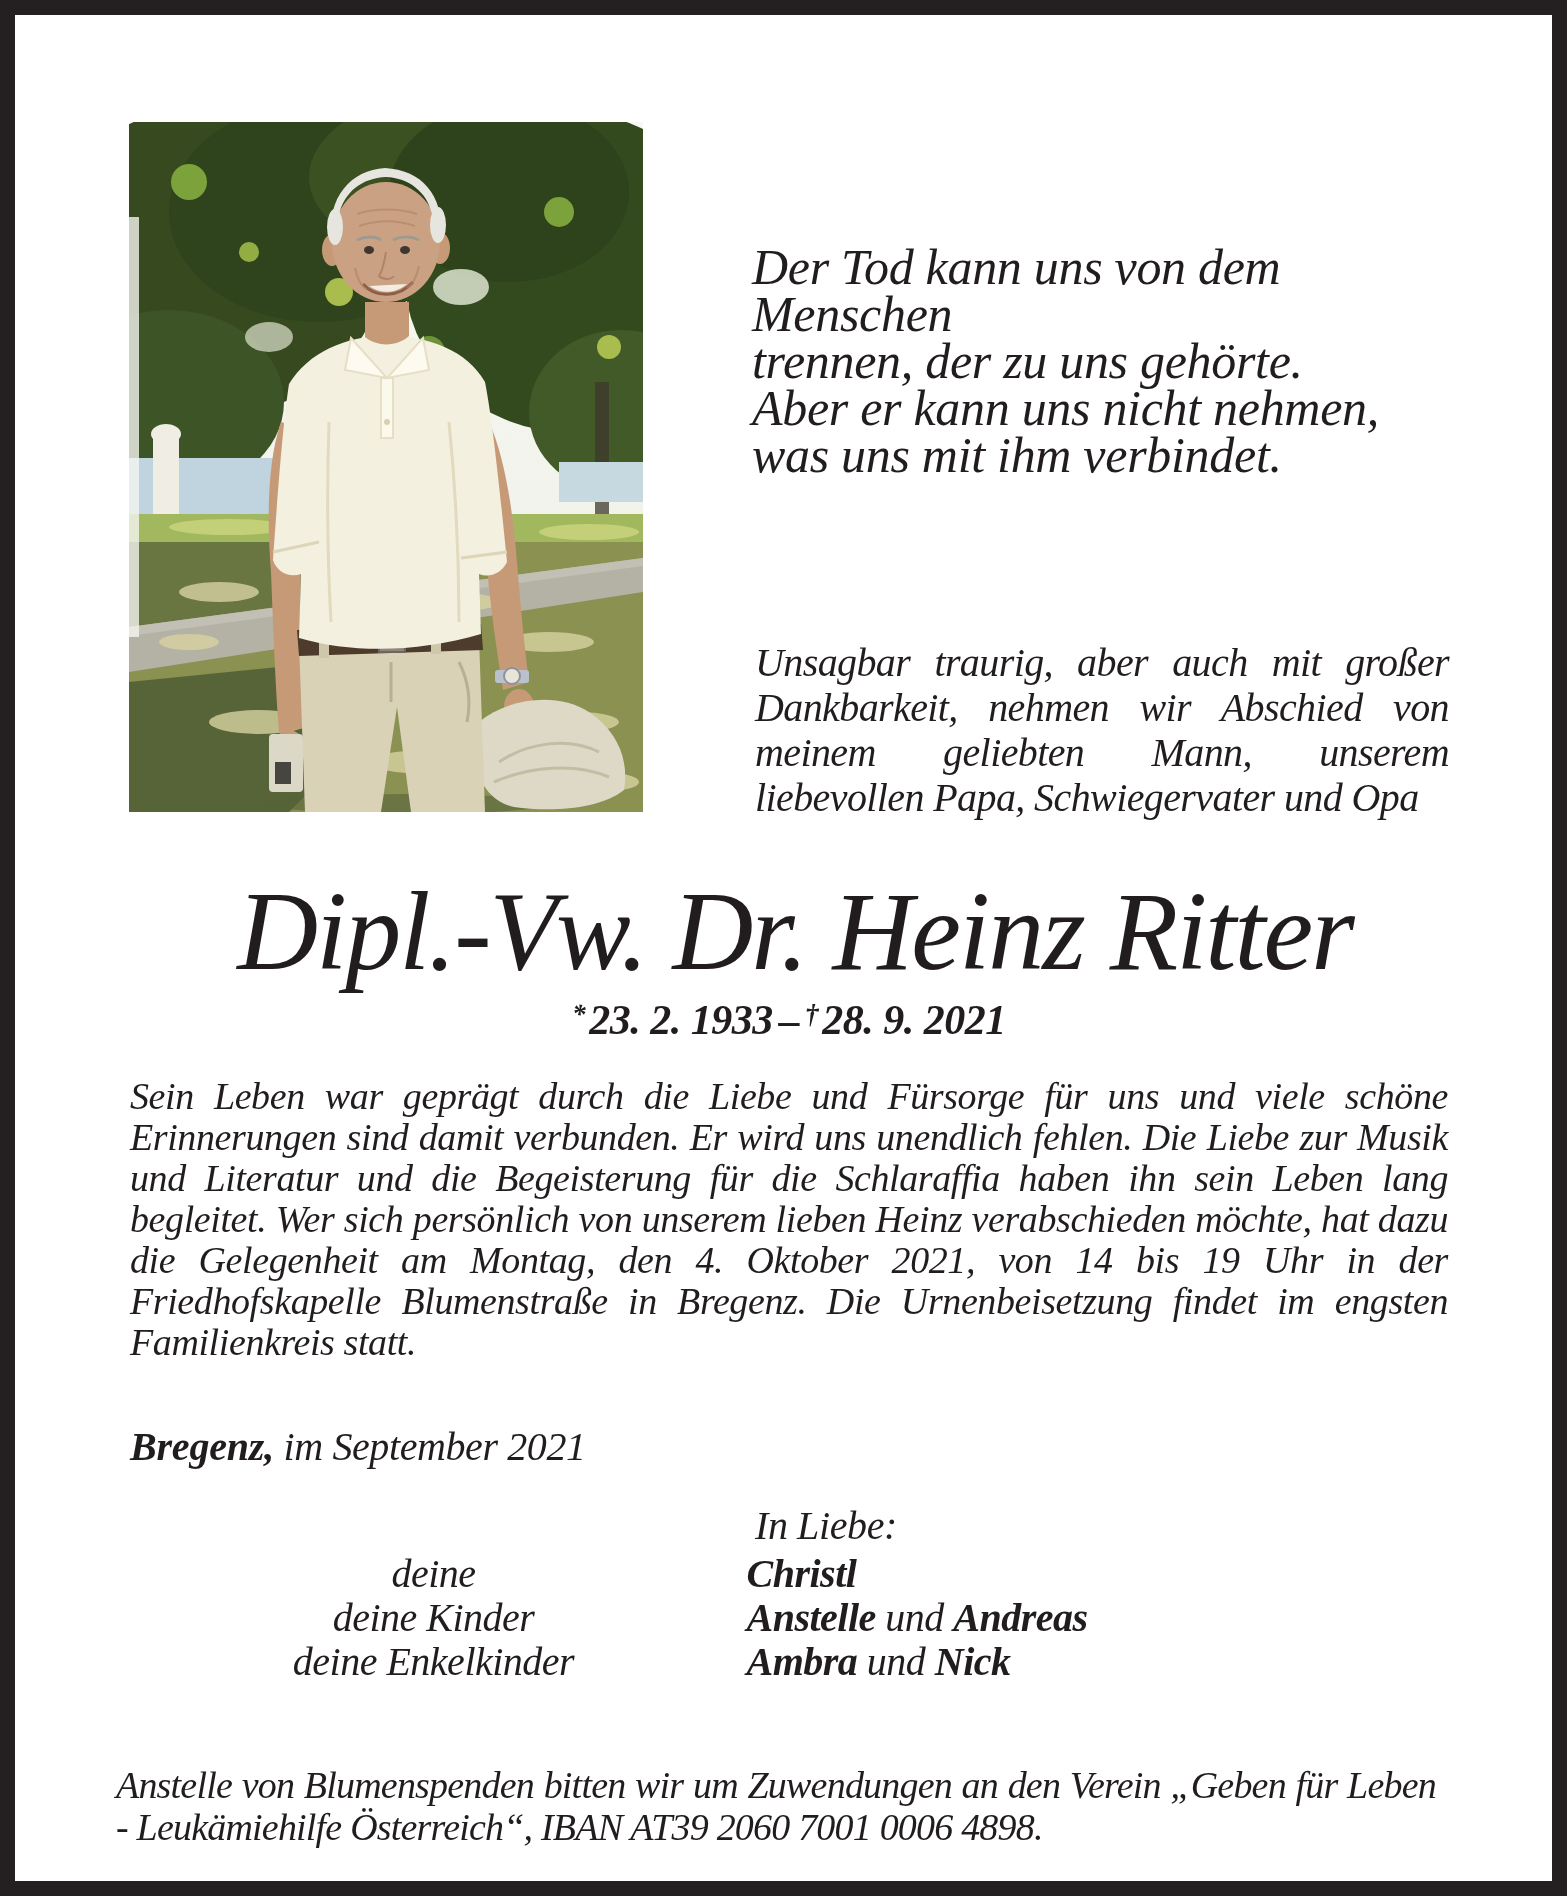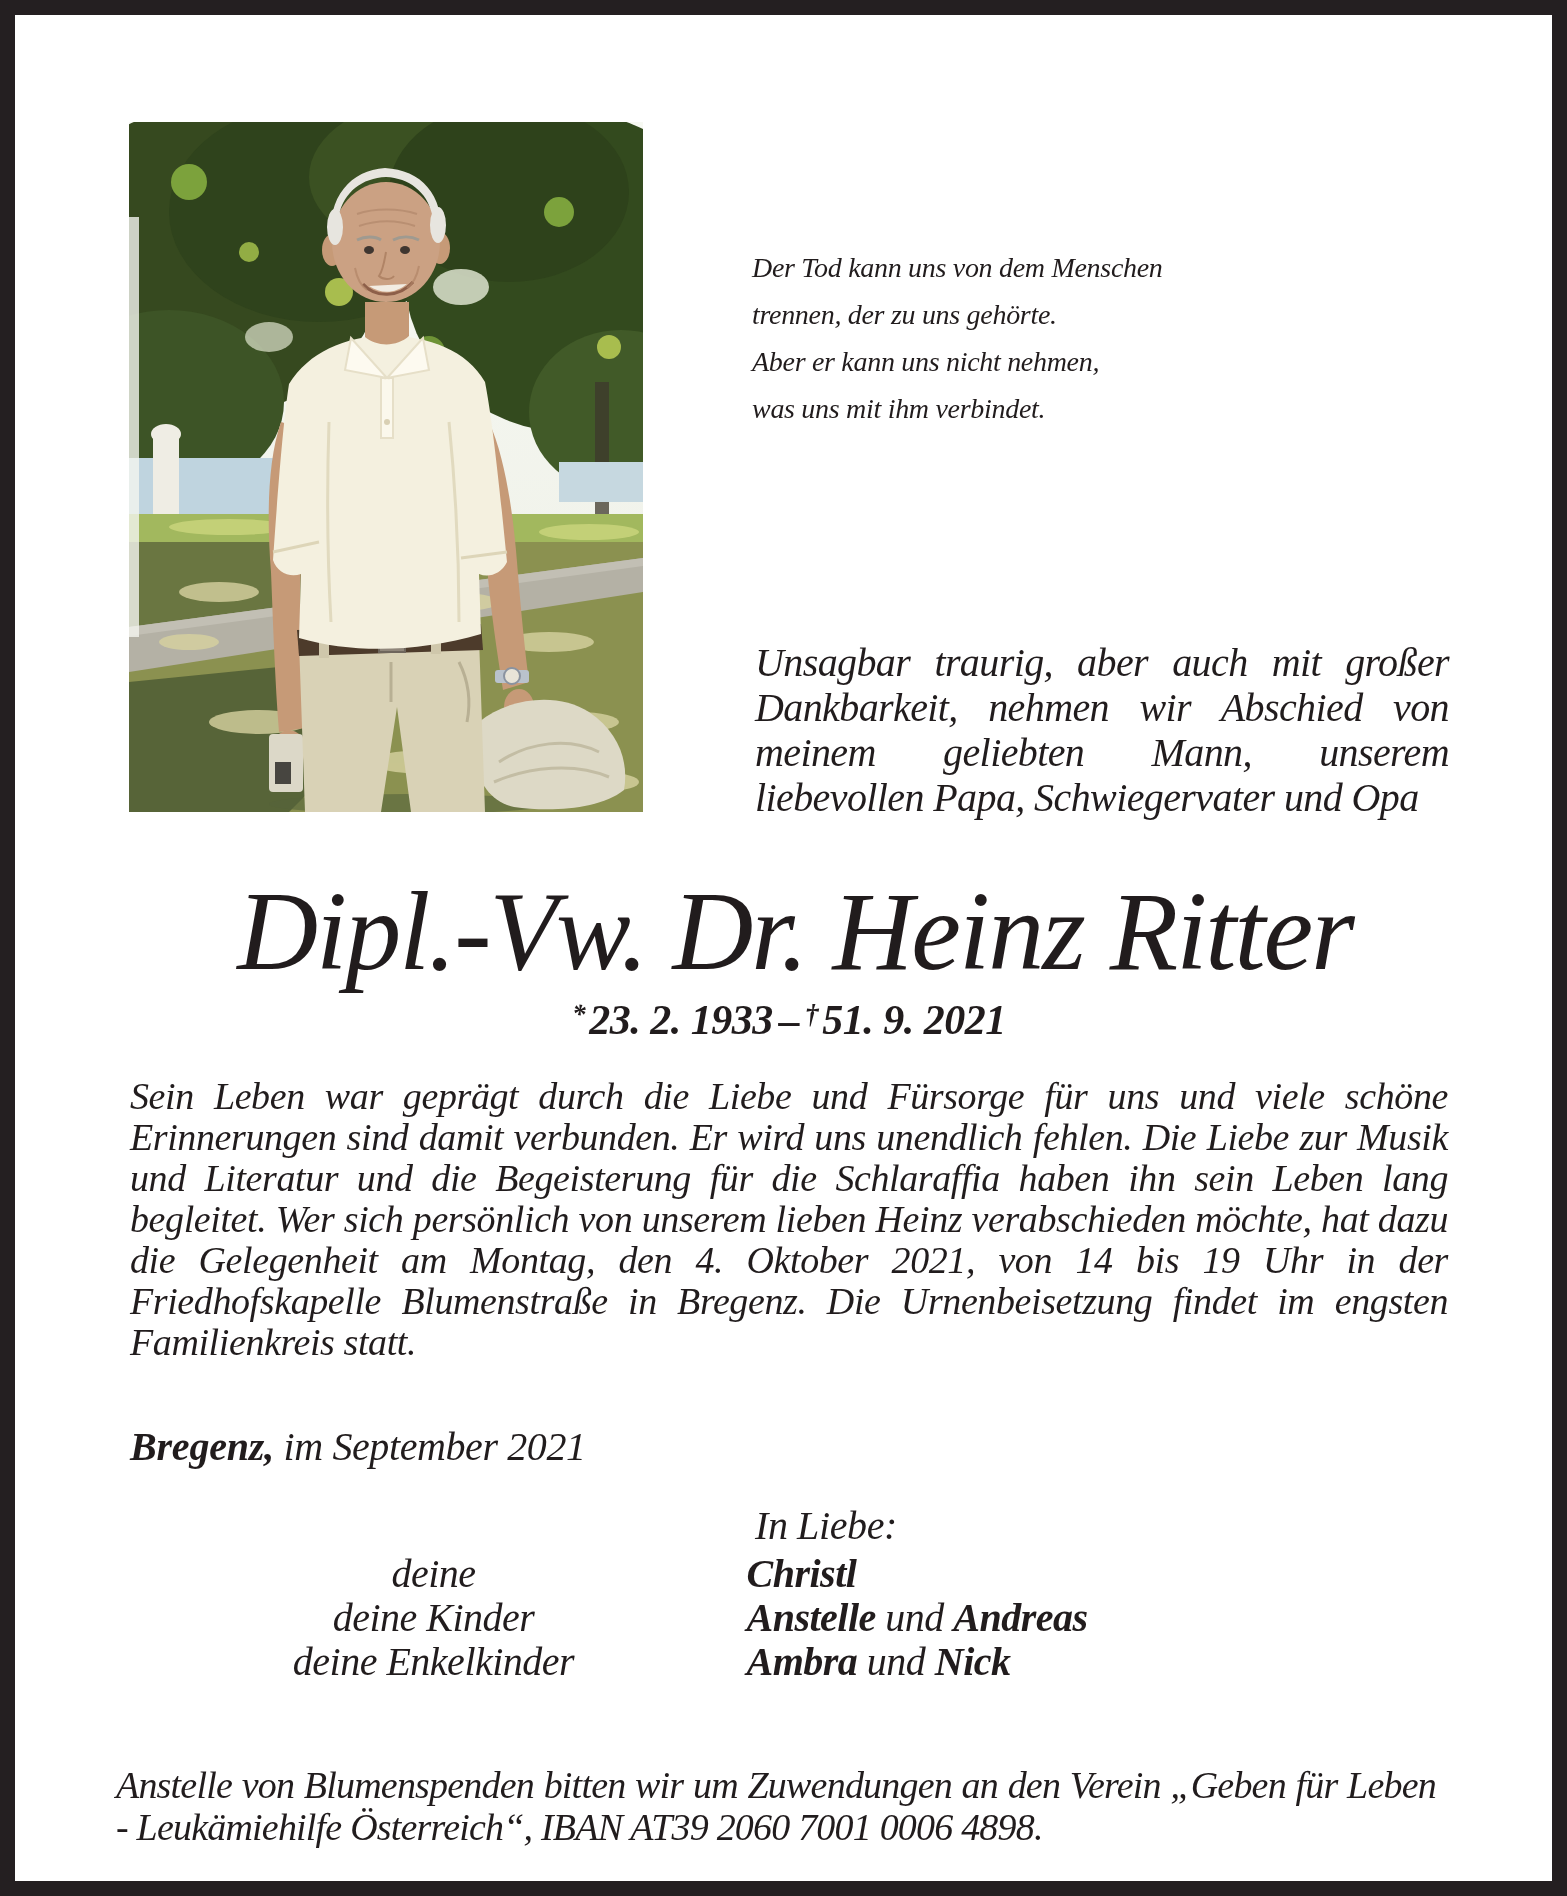--- a/index.html
+++ b/index.html
@@ -13,21 +13,21 @@
     font-family:"Liberation Serif","DejaVu Serif",serif;
     color:#211c1d;
   }
   .abs{position:absolute;font-style:italic;}
   
   .photo{left:114px;top:107px;width:514px;height:690px;}
   .photo svg{display:block;width:100%;height:100%;}
   
   .quote{
     left:737px;top:229px;width:680px;
-    font-style:italic;font-size:28px;line-height:47px;
+    font-style:italic;font-size:50px;line-height:47px;
     letter-spacing:-0.3px;
   }
   
   .intro{
     left:740px;top:625px;width:694px;
     font-size:40px;line-height:45px;
     text-align:justify;letter-spacing:-0.6px;
   }
   
   .headline{
@@ -213,21 +213,21 @@
     <div>trennen, der zu uns gehörte.</div>
     <div>Aber er kann uns nicht nehmen,</div>
     <div>was uns mit ihm verbindet.</div>
   </div>
 
   <div class="abs intro">Unsagbar traurig, aber auch mit großer Dankbarkeit, nehmen wir Abschied von meinem geliebten Mann, unserem liebevollen Papa, Schwiegervater und Opa</div>
 
   <div class="abs headline">Dipl.-Vw. Dr. Heinz Ritter</div>
 
   <div class="abs dates">
-    <span class="sym">*</span><span>23. 2. 1933</span><span class="sep">–</span><span class="sym">†</span><span>51. 9. 2021</span>
+    <span class="sym">*</span><span>23. 2. 1933</span><span class="sep">–</span><span class="sym">†</span><span>28. 9. 2021</span>
   </div>
 
   <div class="abs bodytext">Sein Leben war geprägt durch die Liebe und Fürsorge für uns und viele schöne Erinnerungen sind damit verbunden. Er wird uns unendlich fehlen. Die Liebe zur Musik und Literatur und die Begeisterung für die Schlaraffia haben ihn sein Leben lang begleitet. Wer sich persönlich von unserem lieben Heinz verabschieden möchte, hat dazu die Gelegenheit am Montag, den 4. Oktober 2021, von 14 bis 19 Uhr in der Friedhofskapelle Blumenstraße in Bregenz. Die Urnenbeisetzung findet im engsten Familienkreis statt.</div>
 
   <div class="abs placeline">
     <b>Bregenz,</b> <span>im September 2021</span>
   </div>
 
   <div class="abs inliebe">In Liebe:</div>
 

